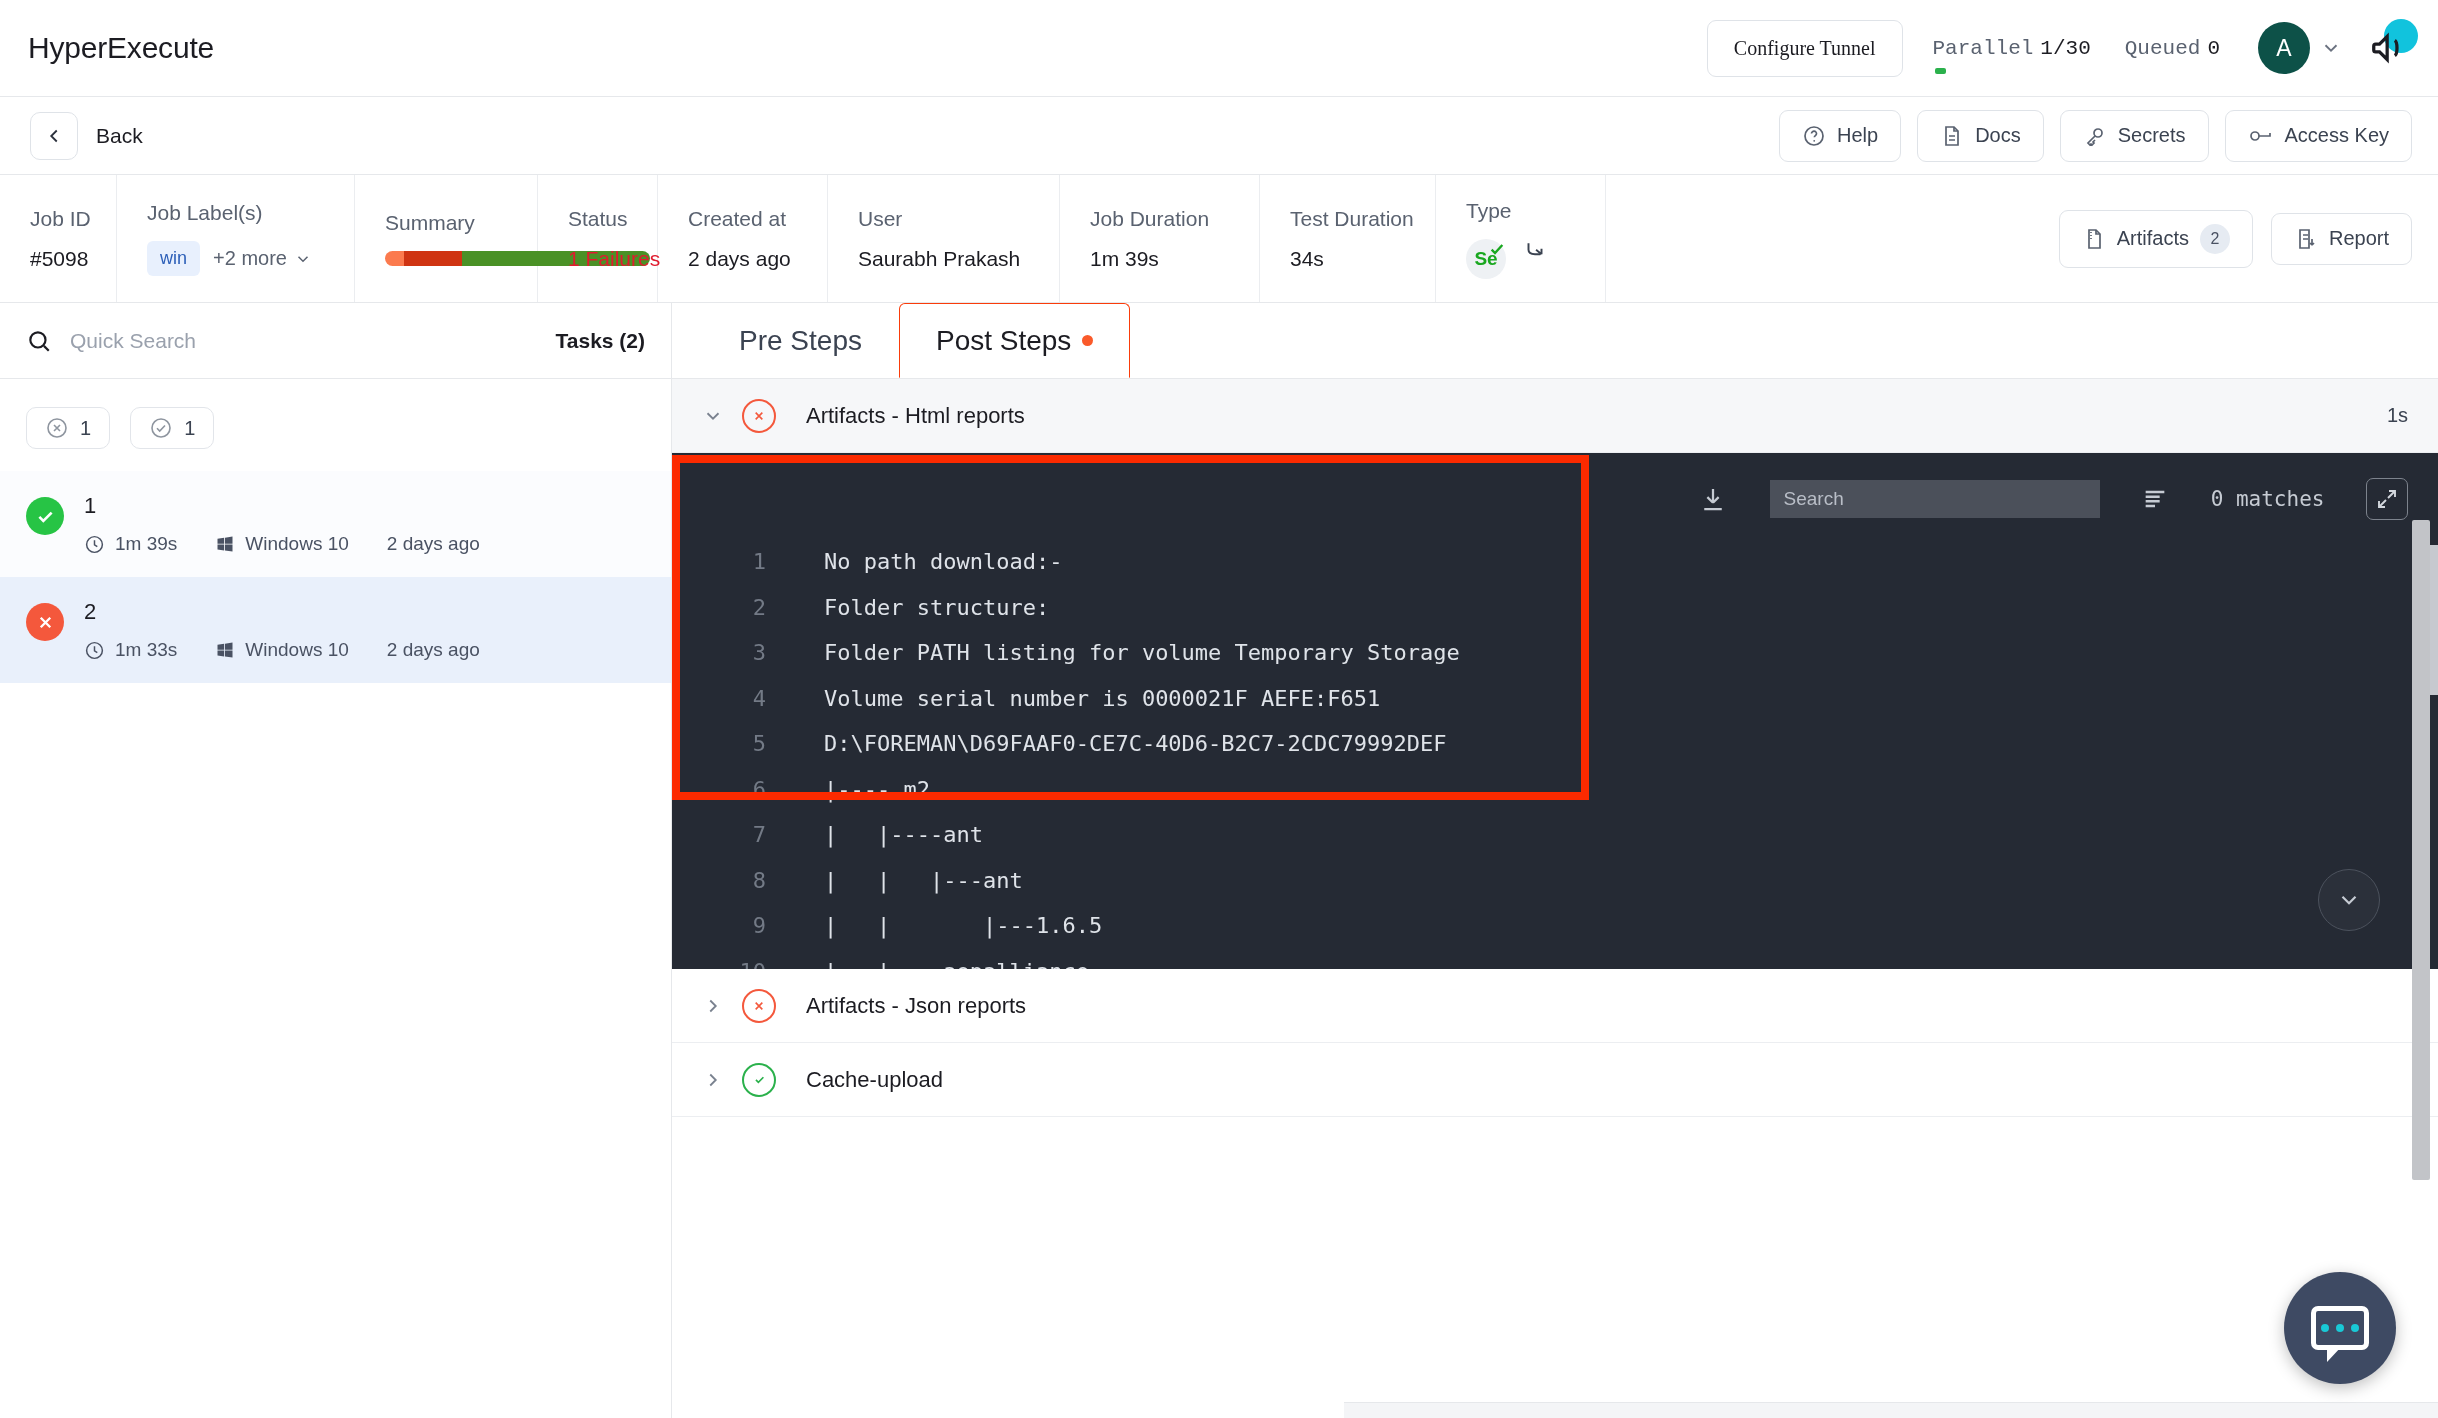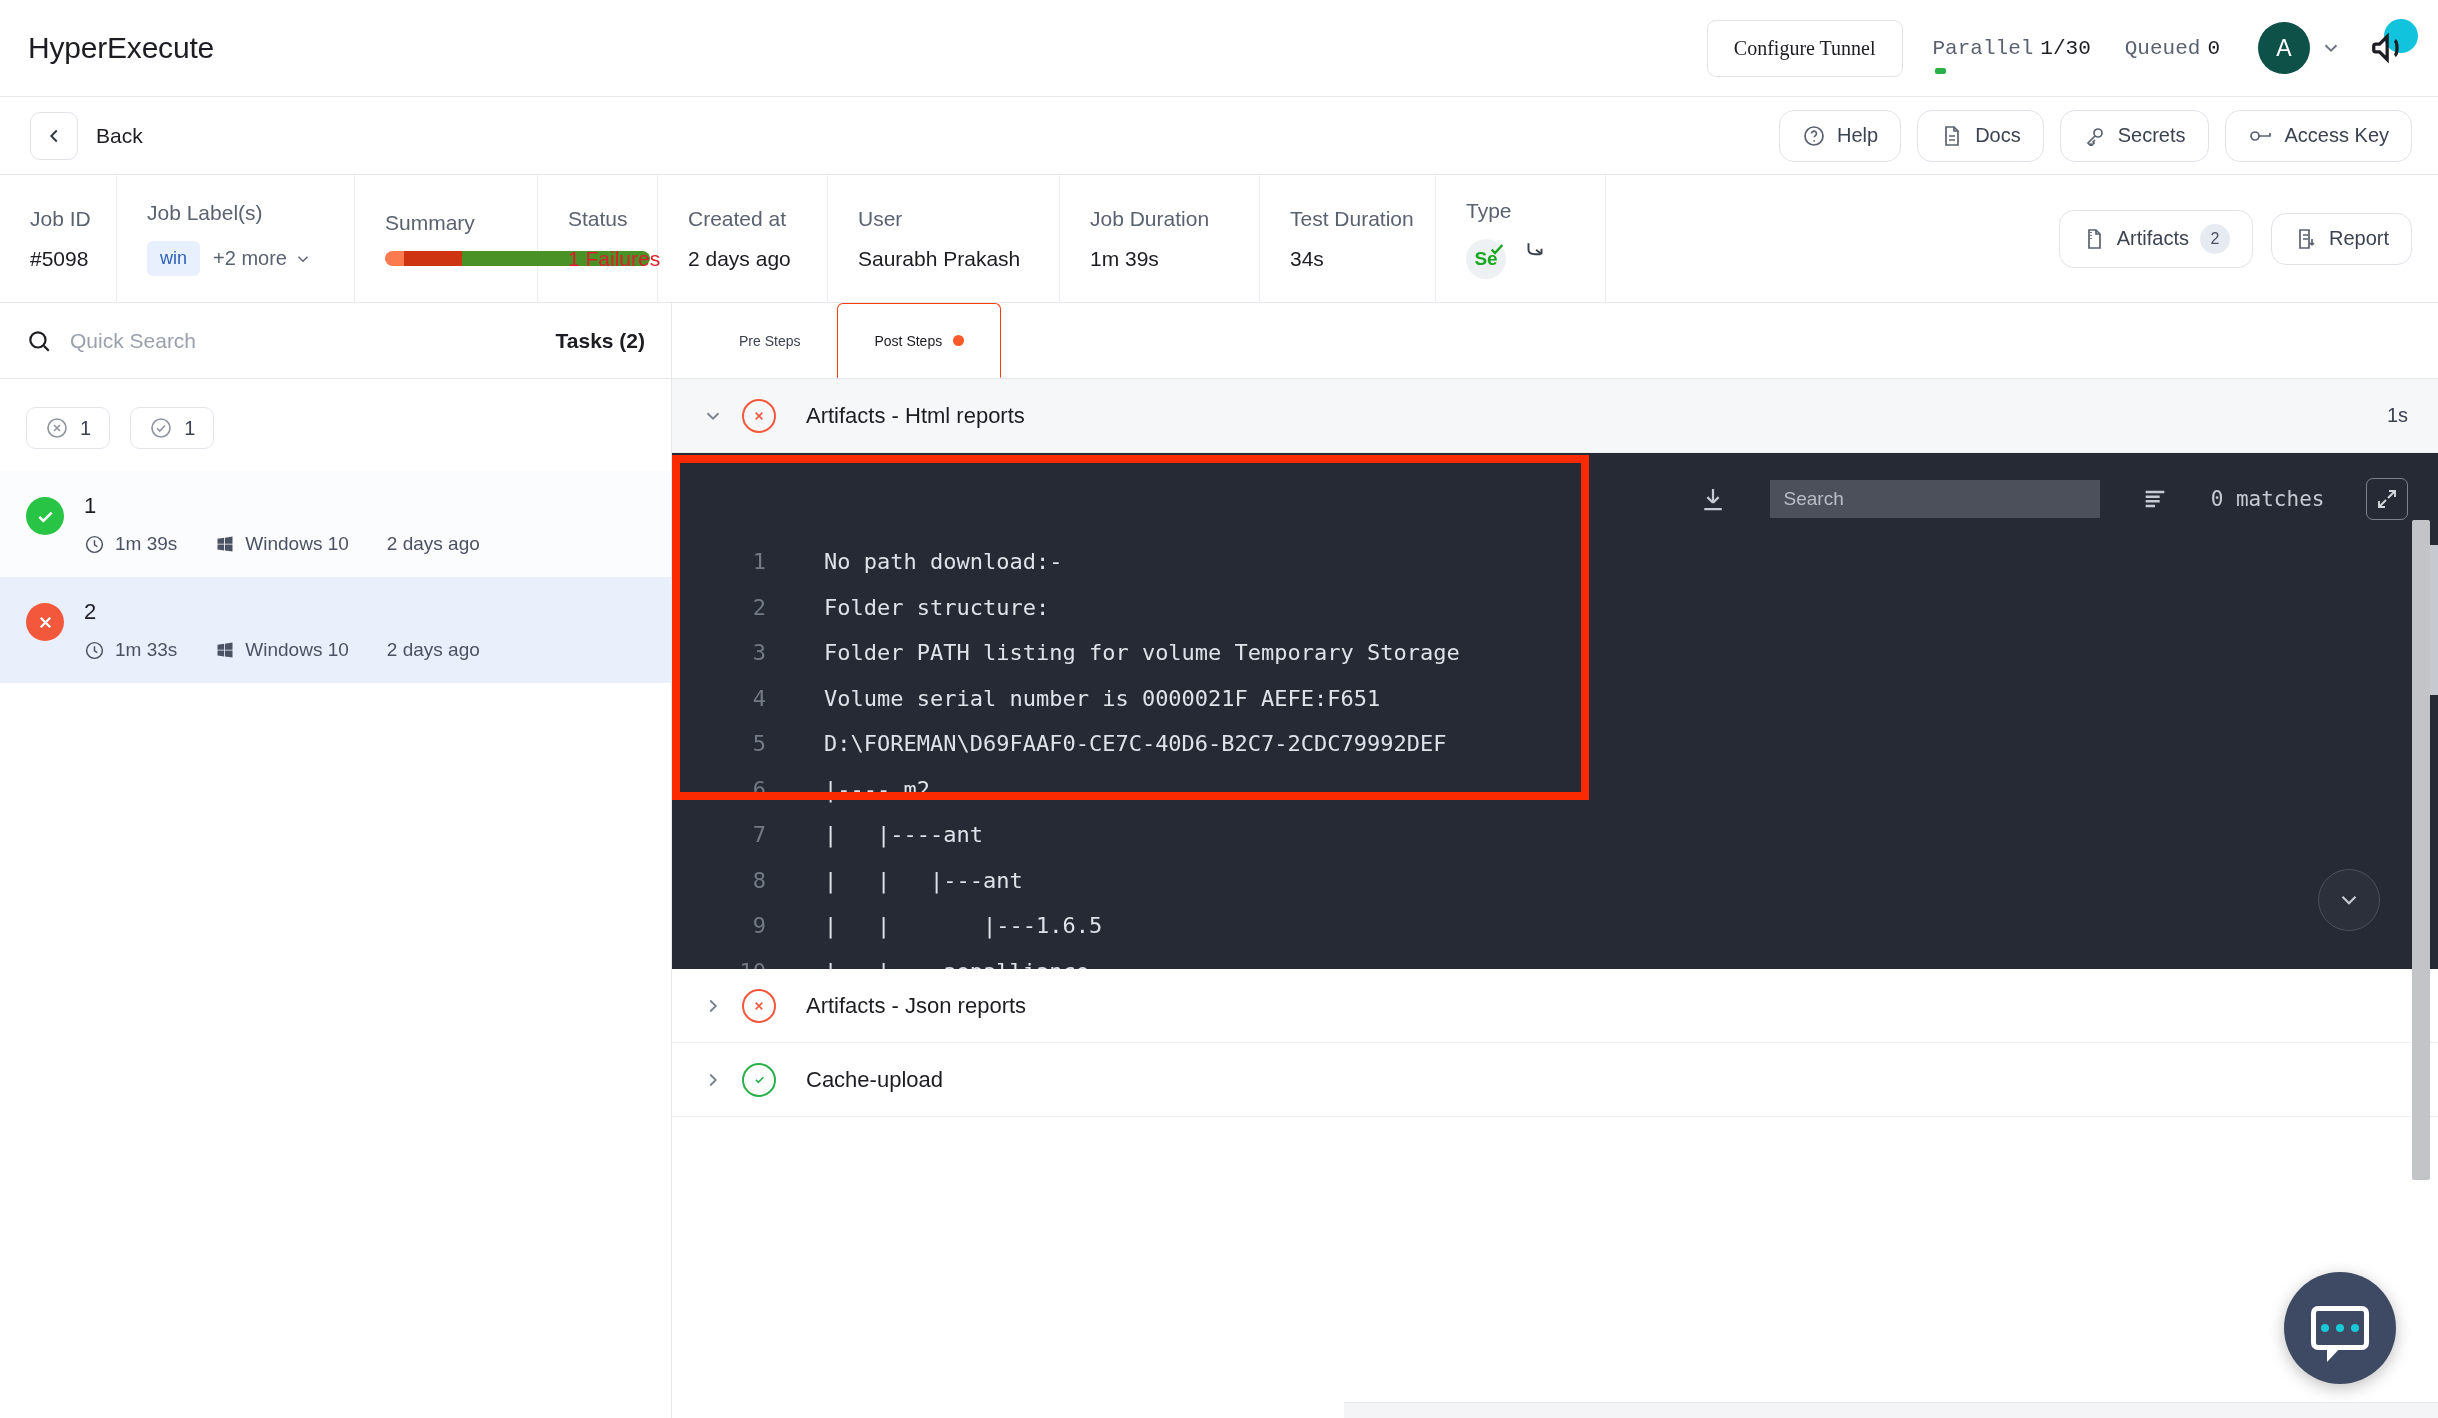--- a/index.html
+++ b/index.html
@@ -55,21 +55,21 @@
     background:#fff; border-bottom:1px solid #e6e8eb; display:flex; align-items:center;
   }
   .back-wrap { display:flex; align-items:center; margin-left:30px; gap:18px; cursor:pointer;}
   .circle-btn {
     width:48px;height:48px;border:1px solid #dfe3e8; border-radius:10px; background:#fff;
     display:flex;align-items:center;justify-content:center;
   }
   .back-label { font-size:21px; color:#1c1c22; }
   .subbar-right { margin-left:auto; display:flex; gap:16px; padding-right:26px; }
   .tbtn {
-    display:flex;align-items:center;gap:11px;border:1px solid #dfe3e8;border-radius:15px;
+    display:flex;align-items:center;gap:11px;border:1px solid #dfe3e8;border-radius:9px;
     background:#fff; padding:13px 22px; font-size:20px; color:#3b4351; cursor:pointer;
     white-space:nowrap;
   }
 
   
   .infobar {
     position:absolute; left:0; top:175px; width:2438px; height:128px;
     background:#fff; border-bottom:1px solid #e6e8eb; display:flex; align-items:stretch;
   }
   .icell {
@@ -139,21 +139,21 @@
   .tsub { display:flex; align-items:center; gap:38px; font-size:19px; color:#4a5263;}
   .tsub span { display:flex; align-items:center; gap:10px; }
 
   
   .main { position:absolute; left:672px; top:303px; width:1766px; height:1115px; background:#fff;}
   .tabs {
     height:76px; display:flex; align-items:stretch; border-bottom:1px solid #e6e8eb;
     padding-left:30px; gap:0;
   }
   .tab {
-    display:flex;align-items:center; gap:11px; padding:0 36px; font-size:14px;
+    display:flex;align-items:center; gap:11px; padding:0 36px; font-size:28px;
     color:#3b4351; cursor:pointer; position:relative; border:1px solid transparent;
   }
   .tab.active {
     color:#1c1c22; background:#fff; border:1px solid #fa3c0a; border-bottom-color:#fff;
     border-radius:6px 6px 0 0;
   }
   .tdot { width:11px;height:11px;border-radius:50%;background:#fa5a2a;}
 
   .steprow {
     display:flex; align-items:center; height:74px; padding:0 30px; gap:22px;

